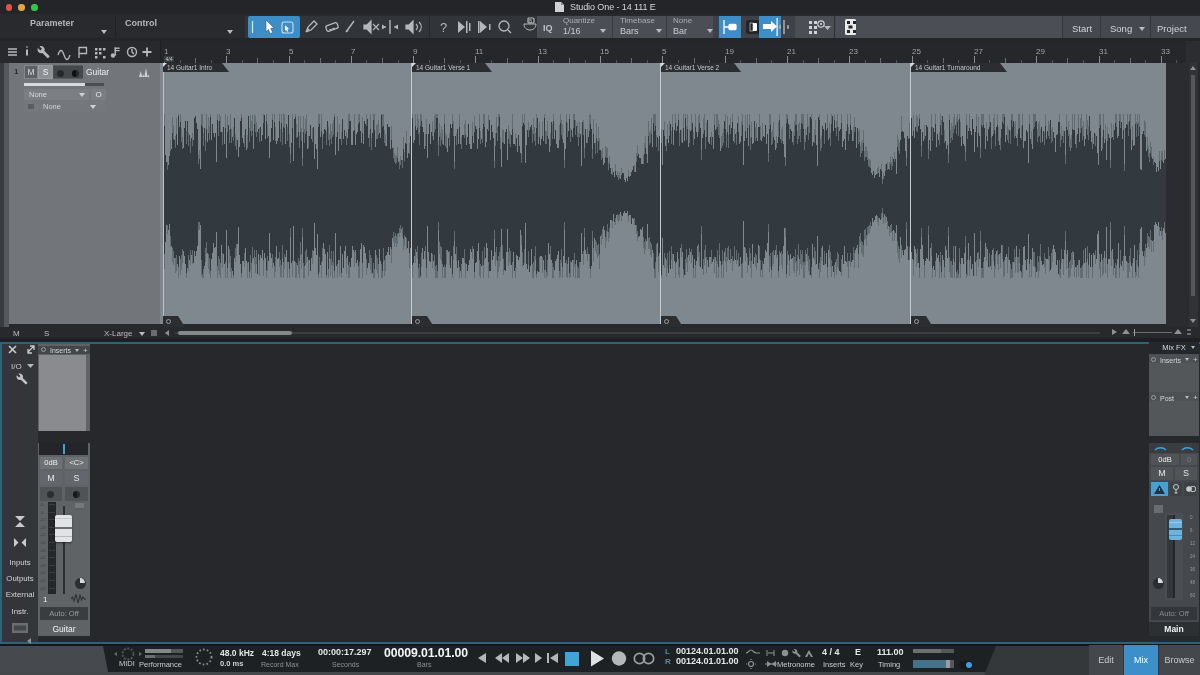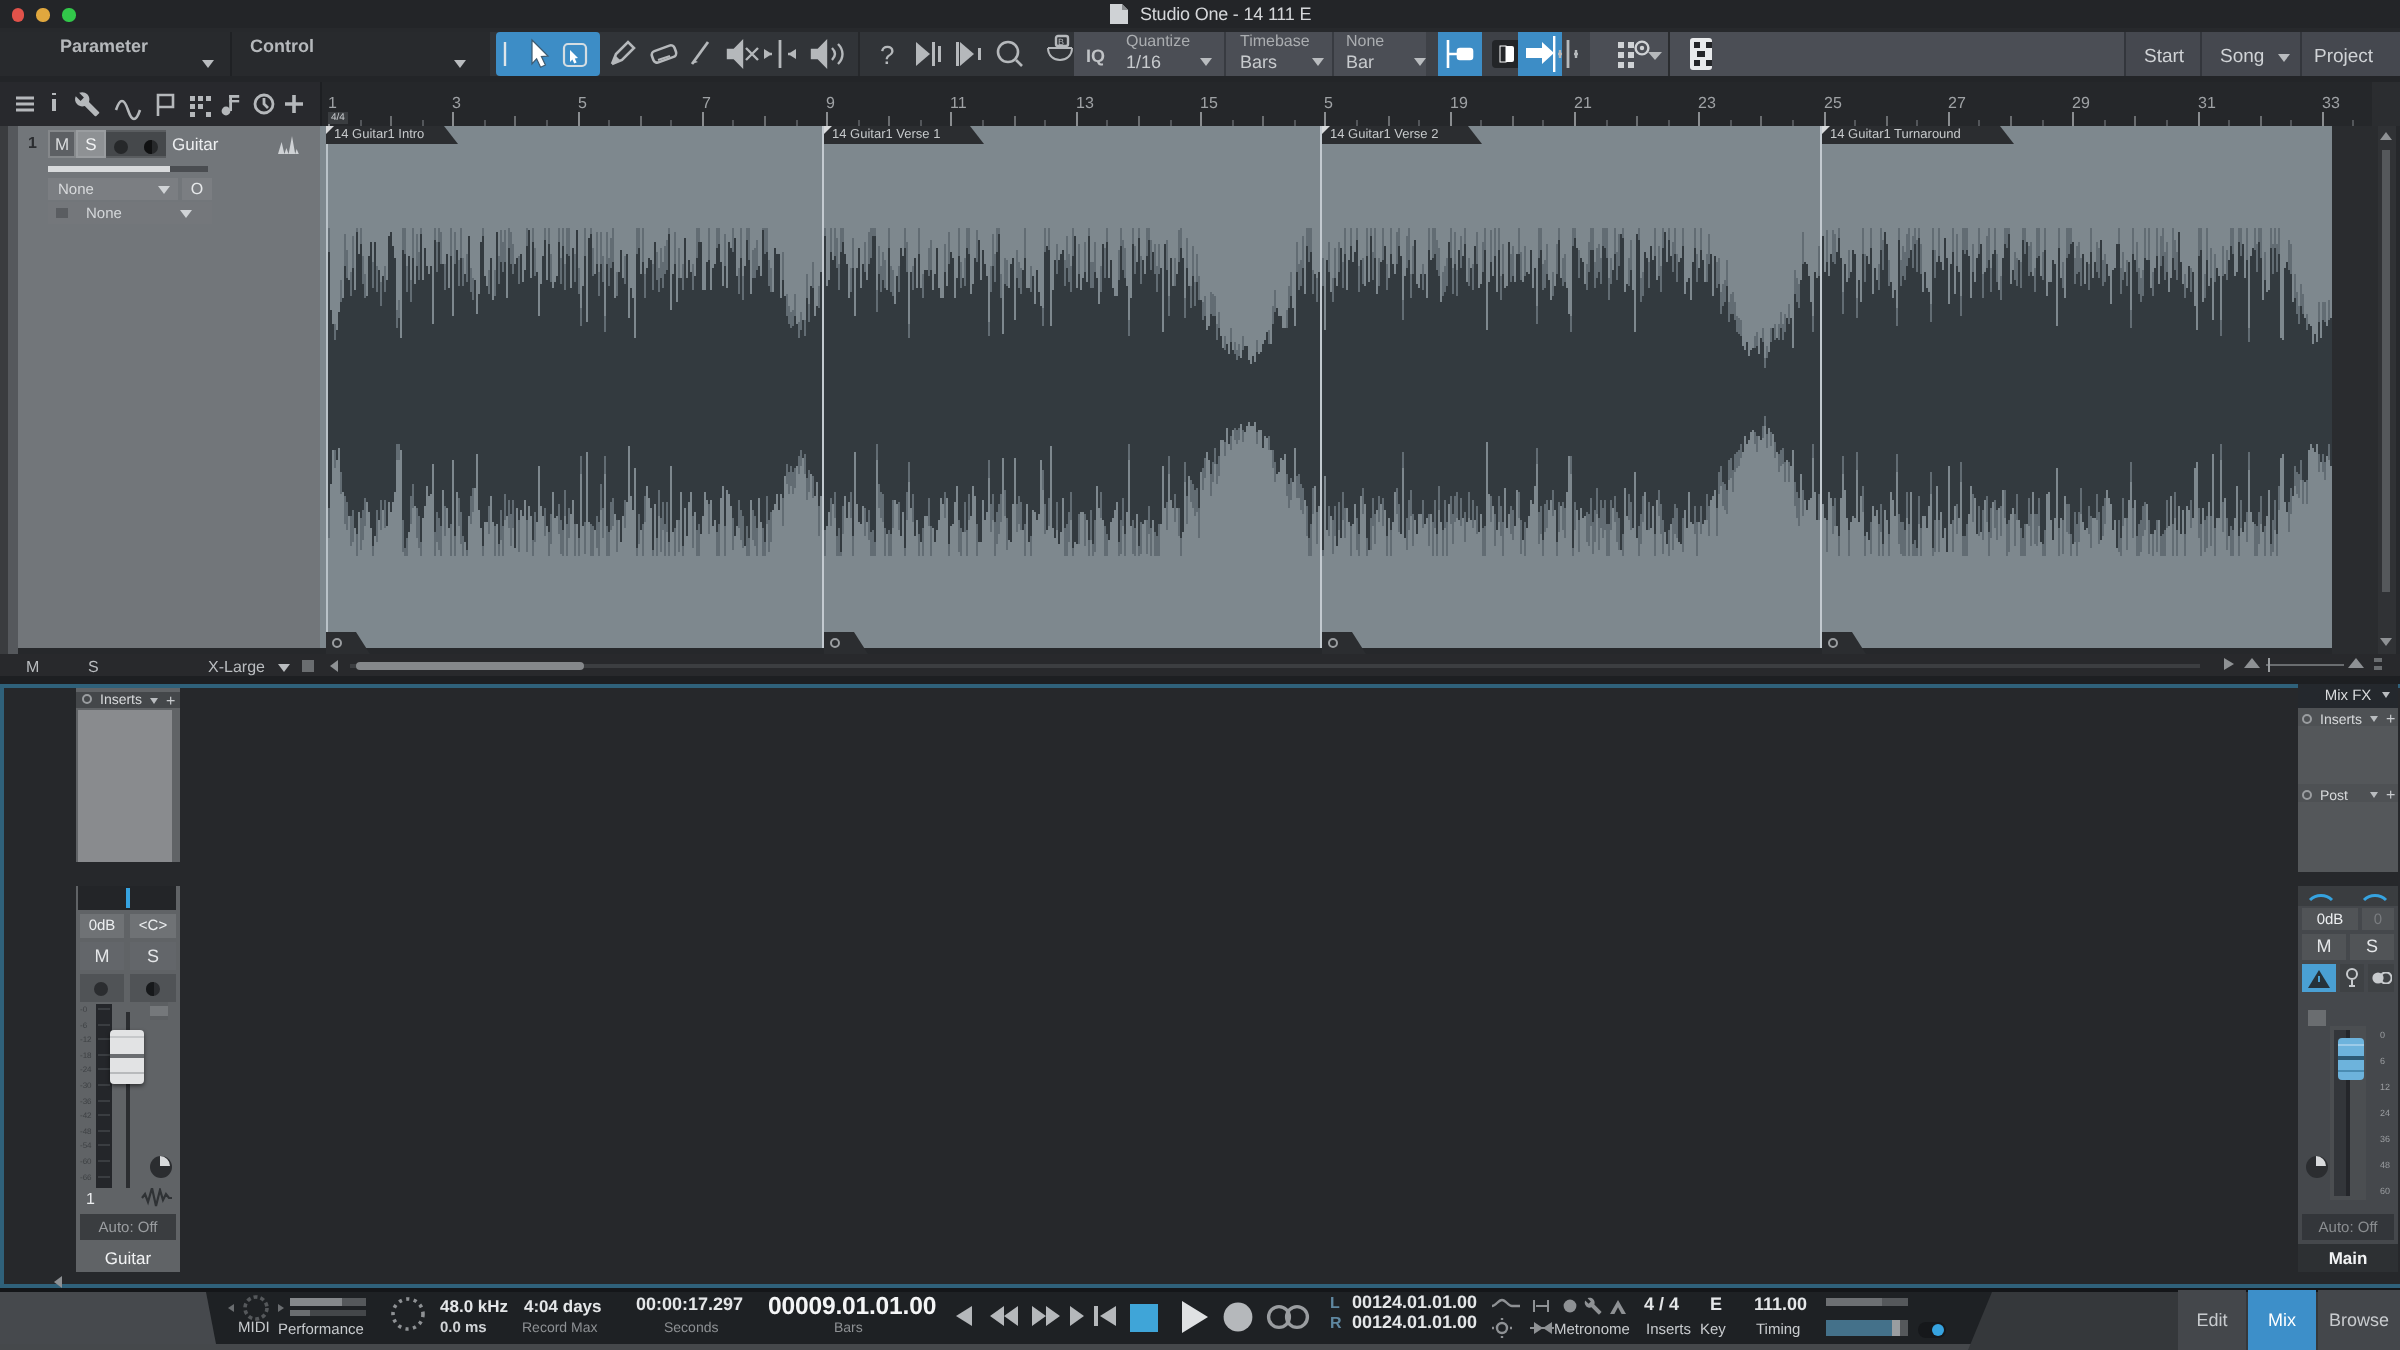--- a/index.html
+++ b/index.html
@@ -343,20 +343,41 @@
   <div class="ab" style="left:1112px;top:2px;width:0;height:0;border-top:3.5px solid transparent;border-bottom:3.5px solid transparent;border-left:5px solid #8e9194"></div>
   <div class="ab" style="left:1122px;top:2px;width:0;height:0;border-left:4px solid transparent;border-right:4px solid transparent;border-bottom:5px solid #8e9194"></div>
   <div class="ab" style="left:1133px;top:5px;width:39px;height:1px;background:#6a6d70"></div>
   <div class="ab" style="left:1134px;top:2px;width:1px;height:7px;background:#9a9da0"></div>
   <div class="ab" style="left:1174px;top:2px;width:0;height:0;border-left:4px solid transparent;border-right:4px solid transparent;border-bottom:5px solid #8e9194"></div>
   <div class="ab" style="left:1187px;top:2px;width:4px;height:2px;background:#6a6d70;box-shadow:0 4px 0 #6a6d70"></div>
 </div>
 
 <div class="ab" style="left:0;top:342px;width:1200px;height:302px;background:#26282b;border-top:2px solid #2f617a;border-bottom:2px solid #2f617a;border-left:2px solid #2f617a">
 
+  <div class="ab" style="left:0;top:0;width:36px;height:298px;background:#333538">
+    <svg class="ab" style="left:0;top:0" width="36" height="298" viewBox="0 0 36 298">
+        <g stroke="#c8cbce" stroke-width="1.6" fill="none">
+          <path d="M7 2l7 7M14 2l-7 7"></path>
+          <path d="M26 8l6-6M32 6V2h-4M26 5v4h4" stroke-width="1.3"></path>
+        </g>
+        <text x="9" y="25" fill="#c8cbce" font-size="8" font-family="Liberation Sans">I/O</text>
+        <path d="M27 20l3.5 4 3.5-4z" fill="#b5b8bb" transform="translate(-2,0)"></path>
+        <path d="M22.7 19l-9.1-9.1c.9-2.3.4-5-1.5-6.9-2-2-5-2.4-7.4-1.3L9 6 6 9 1.6 4.7C.4 7.1.9 10.1 2.9 12.1c1.9 1.9 4.6 2.4 6.9 1.5l9.1 9.1c.4.4 1 .4 1.4 0l2.3-2.3c.5-.4.5-1.1.1-1.4z" fill="#c0c3c6" transform="translate(14,29) scale(0.5)"></path>
+        <g fill="#c8cbce">
+          <path d="M13 183l5-5 5 5zM13 172l5 5 5-5z"></path>
+          <path d="M12 194v9l4.5-4.5zM24 194v9l-4.5-4.5z"></path>
+        </g>
+        <text x="18" y="221" fill="#d4d6d8" font-size="7.8" text-anchor="middle" font-family="Liberation Sans">Inputs</text>
+        <text x="18" y="237" fill="#d4d6d8" font-size="7.8" text-anchor="middle" font-family="Liberation Sans">Outputs</text>
+        <text x="18" y="253" fill="#d4d6d8" font-size="7.8" text-anchor="middle" font-family="Liberation Sans">External</text>
+        <text x="18" y="270" fill="#d4d6d8" font-size="7.8" text-anchor="middle" font-family="Liberation Sans">Instr.</text>
+        <rect x="10" y="279" width="16" height="10" fill="#6a6d70"></rect>
+        <rect x="12" y="281.5" width="12" height="5" fill="#44474a"></rect>
+      </svg>
+  </div>
 
   <div class="ab" style="left:36px;top:0;width:52px;height:292px;background:#606366">
     <div class="ab" style="left:0;top:2px;width:52px;height:8px;background:#44474a">
         <div class="ab" style="left:3px;top:1px;width:5px;height:5px;border:1px solid #9a9da0;border-radius:50%"></div>
         <div class="ab tx" style="left:12px;top:1px;font-size:7px;color:#d8dadc">Inserts</div>
         <div class="ab arrow-dn" style="left:37px;top:2.5px;border-left-width:2.5px;border-right-width:2.5px;border-top-width:3px"></div>
         <div class="ab tx" style="left:45px;top:0.5px;font-size:8px;color:#c8cbce">+</div>
       </div>
       <div class="ab" style="left:1px;top:11px;width:47px;height:76px;background:#898b8e"></div>
       <div class="ab" style="left:0;top:87px;width:52px;height:12px;background:#26282b"></div>
@@ -510,21 +531,21 @@
     </div>
     <div class="ab" style="left:145px;top:10.5px;width:38px;height:3.5px;background:#44474a">
       <div class="ab" style="left:0;top:0;width:10px;height:3.5px;background:#6a6d70"></div>
     </div>
     <div class="ab tx" style="left:139px;top:17px;font-size:7.5px;color:#c8cbce">Performance</div>
     <svg class="ab" style="left:194px;top:3px" width="20" height="20" viewBox="0 0 20 20">
       <circle cx="10" cy="10" r="7.5" fill="none" stroke="#8e9194" stroke-width="1.8" stroke-dasharray="1.6 2.2"></circle>
     </svg>
     <div class="ab tx" style="left:220px;top:4.5px;font-size:8.5px;color:#e4e6e8;font-weight:bold">48.0 kHz</div>
     <div class="ab tx" style="left:220px;top:16px;font-size:7.5px;color:#d0d3d6;font-weight:bold">0.0 ms</div>
-    <div class="ab tx" style="left:262px;top:4.5px;font-size:8.5px;color:#e4e6e8;font-weight:bold">4:04 days</div>
+    <div class="ab tx" style="left:262px;top:4.5px;font-size:8.5px;color:#e4e6e8;font-weight:bold">4:18 days</div>
     <div class="ab tx" style="left:261px;top:16.5px;font-size:7px;color:#8e9194">Record Max</div>
     <div class="ab tx" style="left:318px;top:4px;font-size:9px;color:#e4e6e8;font-weight:bold">00:00:17.297</div>
     <div class="ab tx" style="left:332px;top:16.5px;font-size:7px;color:#8e9194">Seconds</div>
     <div class="ab tx" style="left:384px;top:2.5px;font-size:12.3px;color:#f4f5f6;font-weight:bold;letter-spacing:-0.1px">00009.01.01.00</div>
     <div class="ab tx" style="left:417px;top:17px;font-size:7px;color:#8e9194">Bars</div>
     <svg class="ab" style="left:472px;top:4px" width="186" height="22" viewBox="0 0 186 22">
       <g fill="#b5b8bb">
         <path d="M14 5v10l-8-5z"></path>
         <path d="M30 5v10l-7-5zM37 5v10l-7-5z"></path>
         <path d="M44 5v10l7-5zM51 5v10l7-5z"></path>

